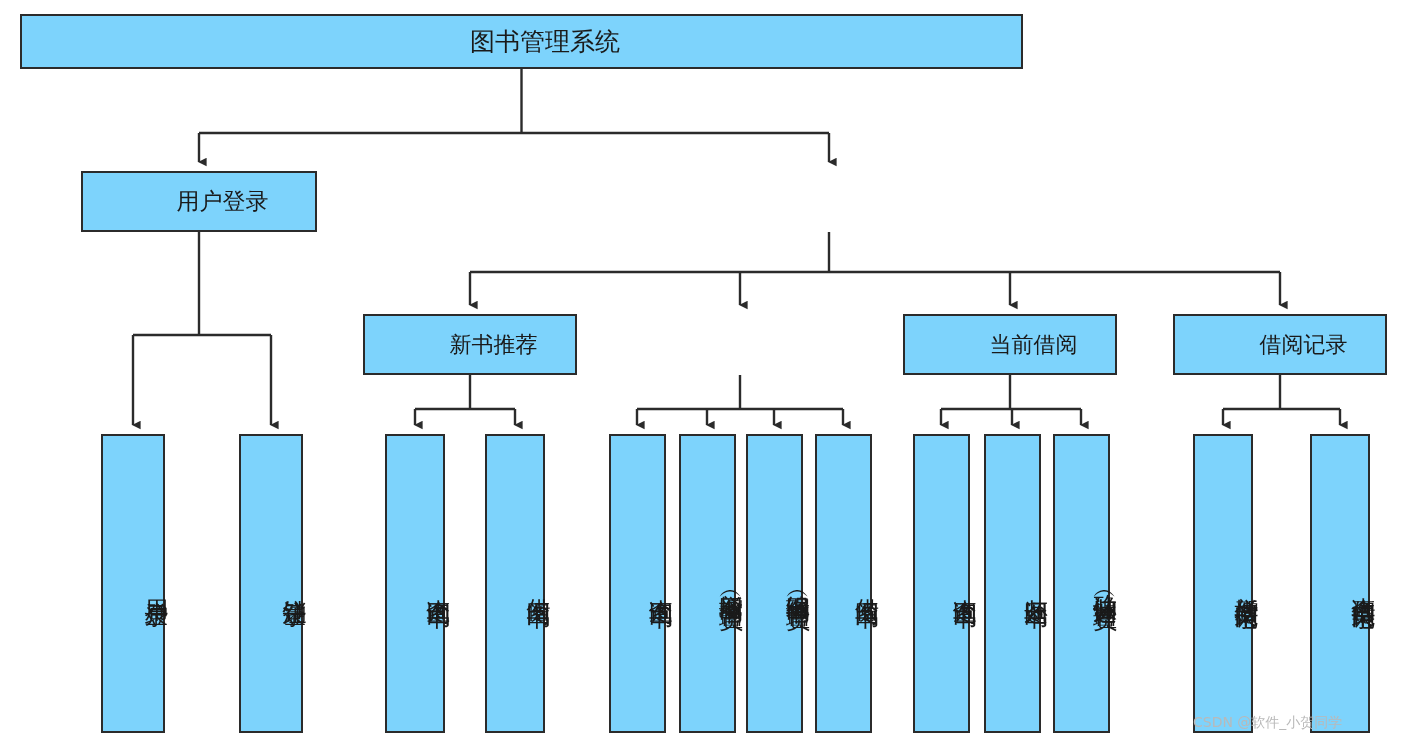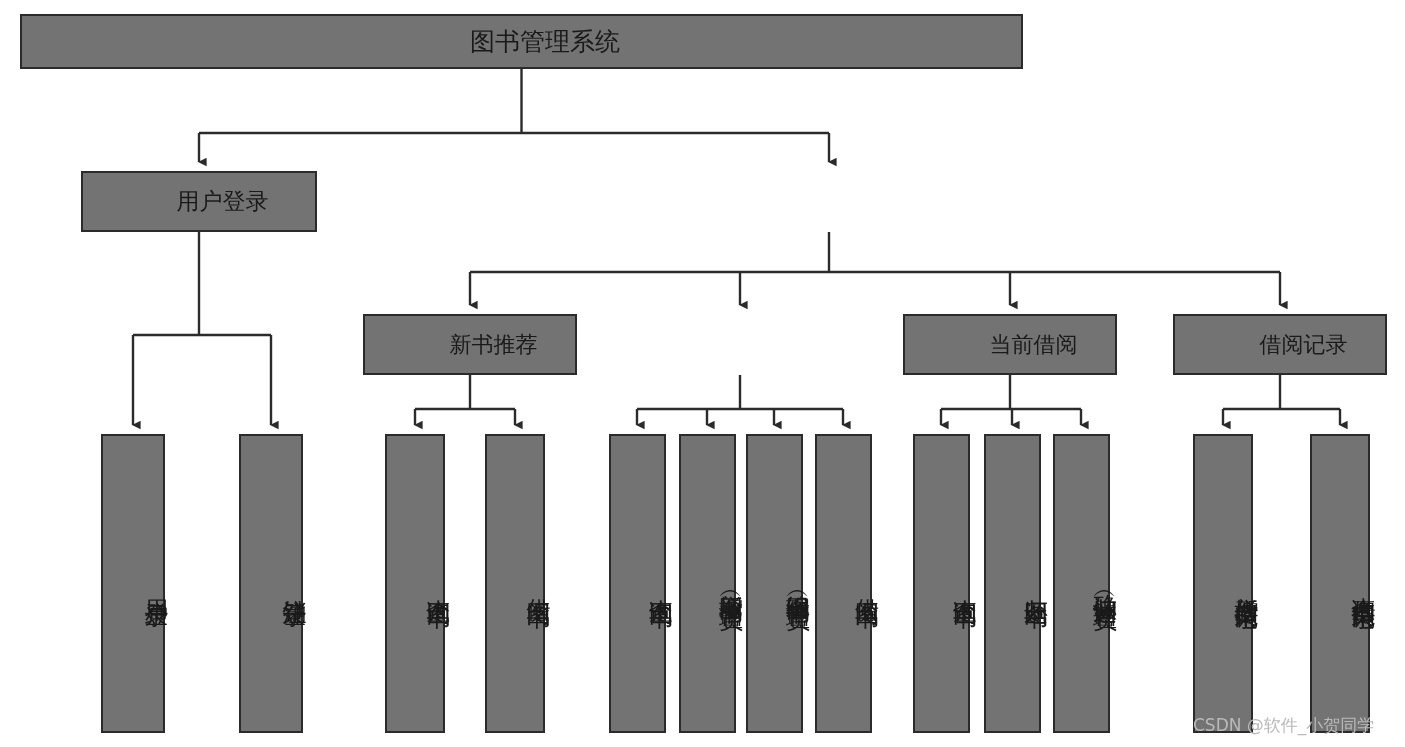--- a/index.html
+++ b/index.html
@@ -22,21 +22,21 @@
     position: absolute;
     left: 0;
     top: 0;
     width: 1405px;
     height: 747px;
     pointer-events: none;
   }
   .node {
     position: absolute;
     box-sizing: border-box;
-    background: #737373;
+    background: #7dd3fc;
     border: 2px solid #2b2b2b;
     display: flex;
     align-items: center;
     justify-content: center;
     color: #1a1a1a;
     z-index: 2;
     padding-left: 47px;
   }
   .node .lbl {
     display: block;
@@ -60,21 +60,21 @@
     writing-mode: vertical-rl;
     text-orientation: upright;
     font-size: 24px;
     letter-spacing: 2px;
     line-height: 1;
     white-space: nowrap;
   }
   .watermark {
     position: absolute;
     color: #b9b9b9;
-    font-size: 17px;
+    font-size: 14px;
     white-space: nowrap;
     z-index: 3;
     font-family: "DejaVu Sans", "Liberation Sans", sans-serif;
   }
 </style>
 </head>
 <body>
 
 <div id="canvas">
 

